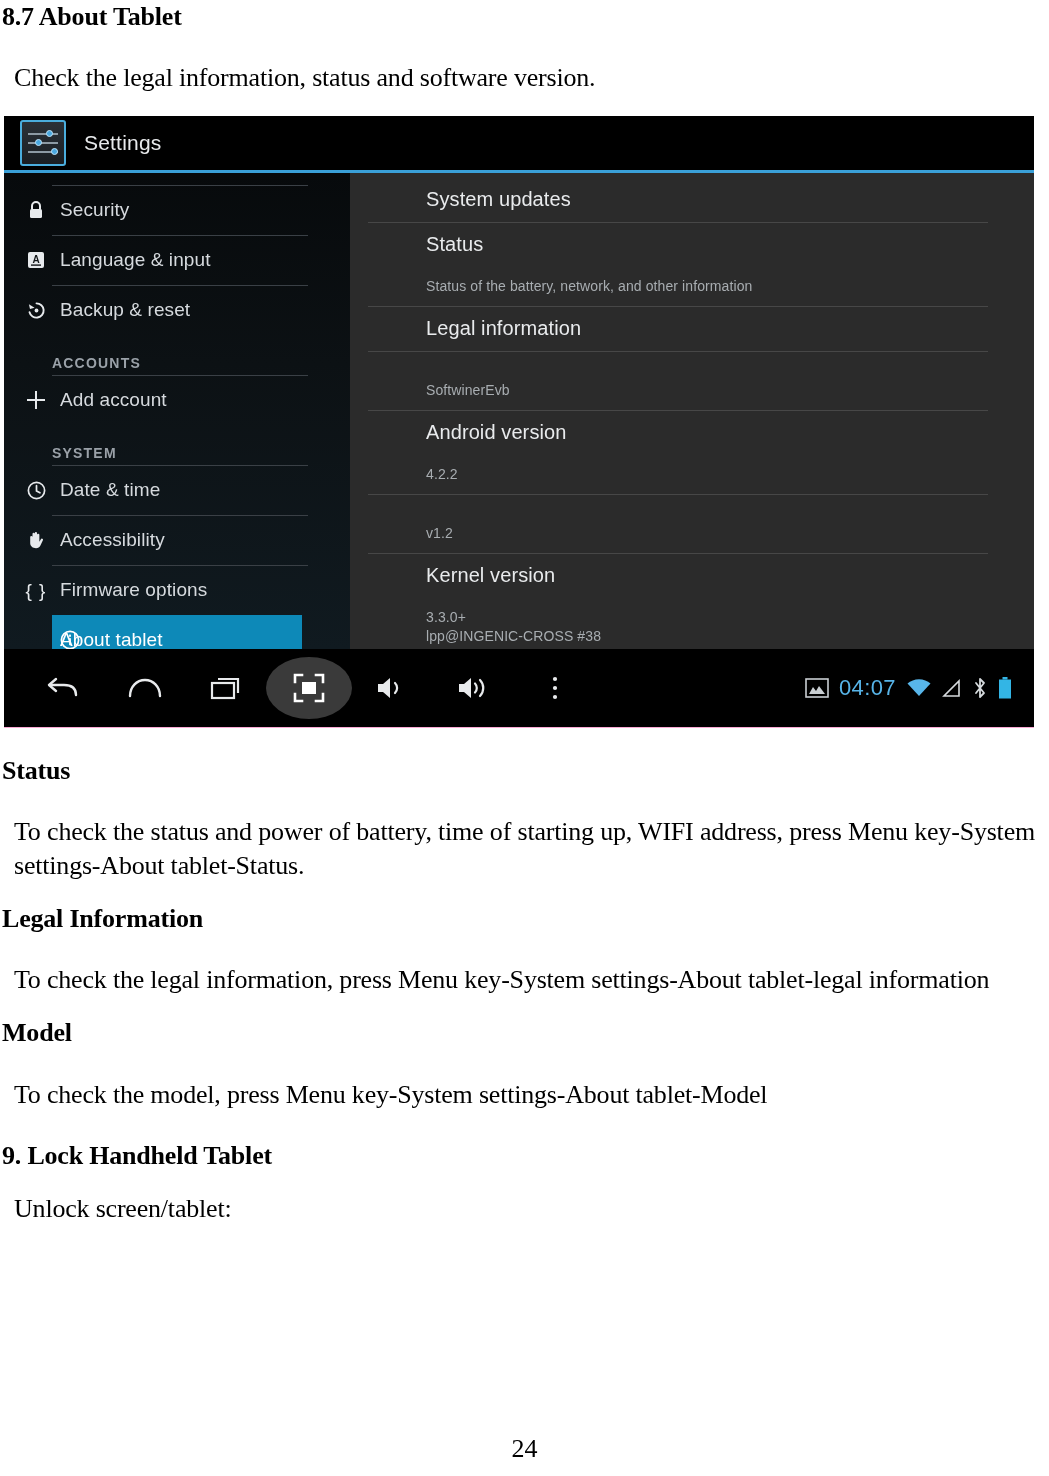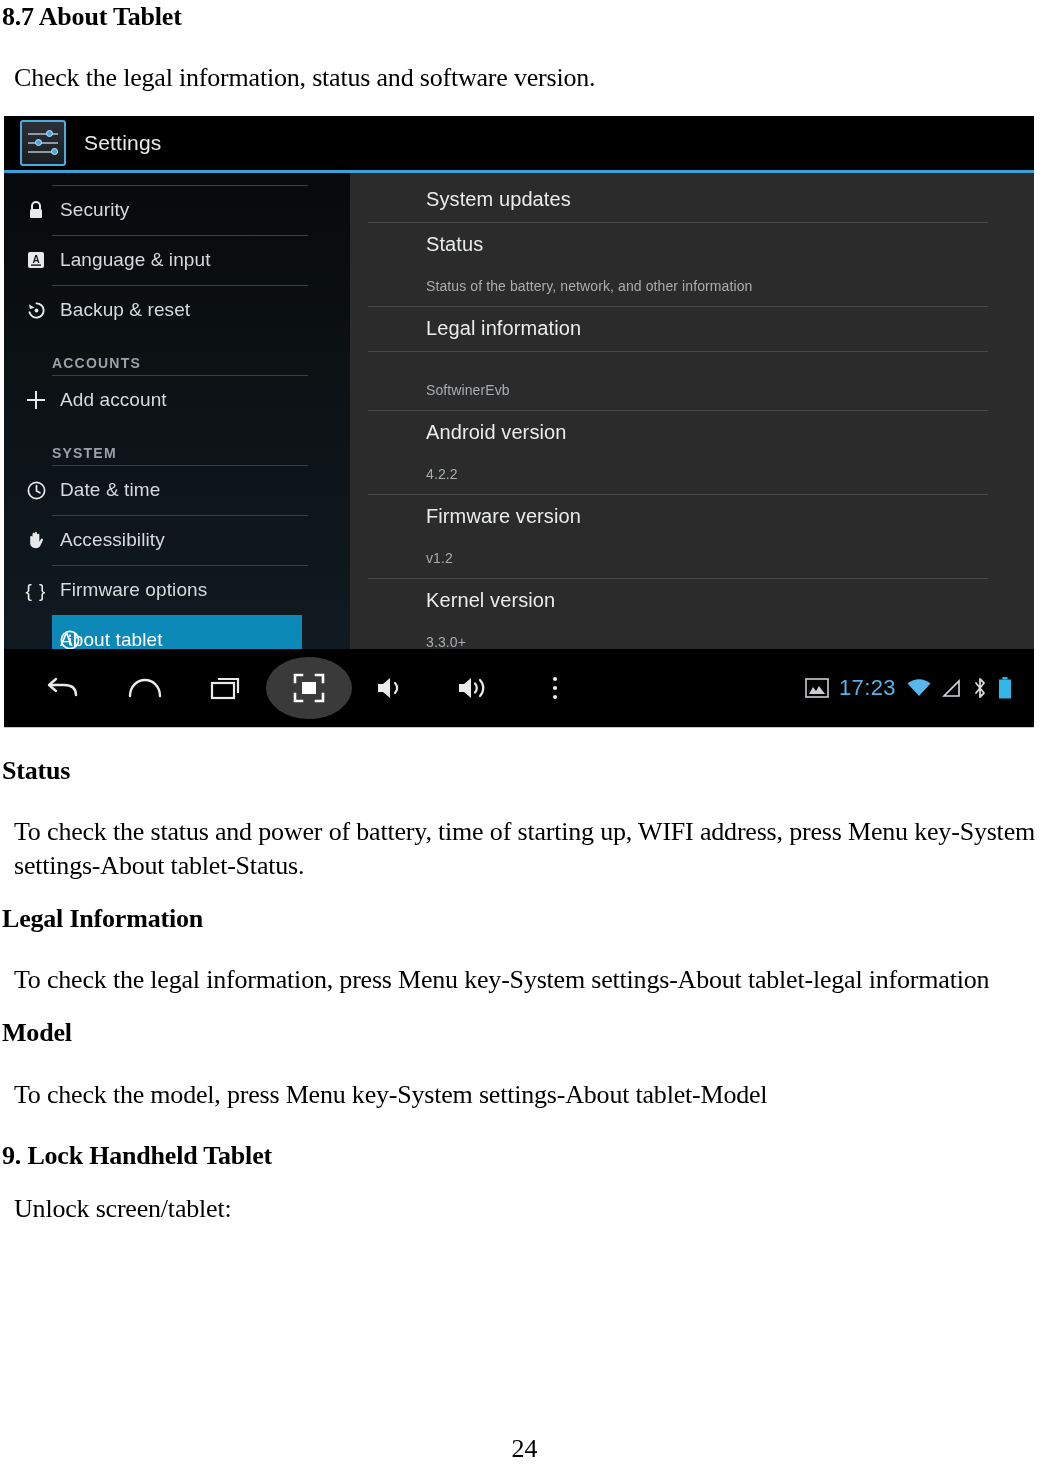--- a/index.html
+++ b/index.html
@@ -439,21 +439,20 @@
         </div>
 
         <div class="c-row">
           <div class="csep"></div>
           <div class="c-title">Android version</div>
           <div class="c-sub">4.2.2</div>
         </div>
 
         <div class="c-row">
           <div class="csep"></div>
-          <div class="c-title">Firmware version</div>
           <div class="c-sub">v1.2</div>
         </div>
 
         <div class="c-row">
           <div class="csep"></div>
           <div class="c-title">Kernel version</div>
           <div class="c-sub" style="white-space:pre-line;">3.3.0+
 lpp@INGENIC-CROSS #38
 Fri May 31 13:39:19 CST 2013</div>
         </div>
@@ -515,21 +514,21 @@
         </div>
       </div>
 
       <div class="statusbar">
         <span class="sb-icon">
           <svg width="24" height="20" viewBox="0 0 24 20">
             <rect x="1" y="1" width="22" height="18" stroke="#c9ced2" stroke-width="1.6" fill="none"></rect>
             <path d="M4 16l4-7 3 4 3-5 6 8z" fill="#c9ced2"></path>
           </svg>
         </span>
-        <span class="clock">17:23</span>
+        <span class="clock">04:07</span>
         <span class="sb-icon">
           <svg width="26" height="20" viewBox="0 0 26 20">
             <path d="M13 18L1.5 5.5C4.5 2.8 8.6 1.2 13 1.2s8.5 1.6 11.5 4.3z" fill="#58b6ea"></path>
           </svg>
         </span>
         <span class="sb-icon">
           <svg width="20" height="20" viewBox="0 0 20 20">
             <path d="M17 3v15H2z" stroke="#d6dadd" stroke-width="1.6" fill="none"></path>
           </svg>
         </span>

